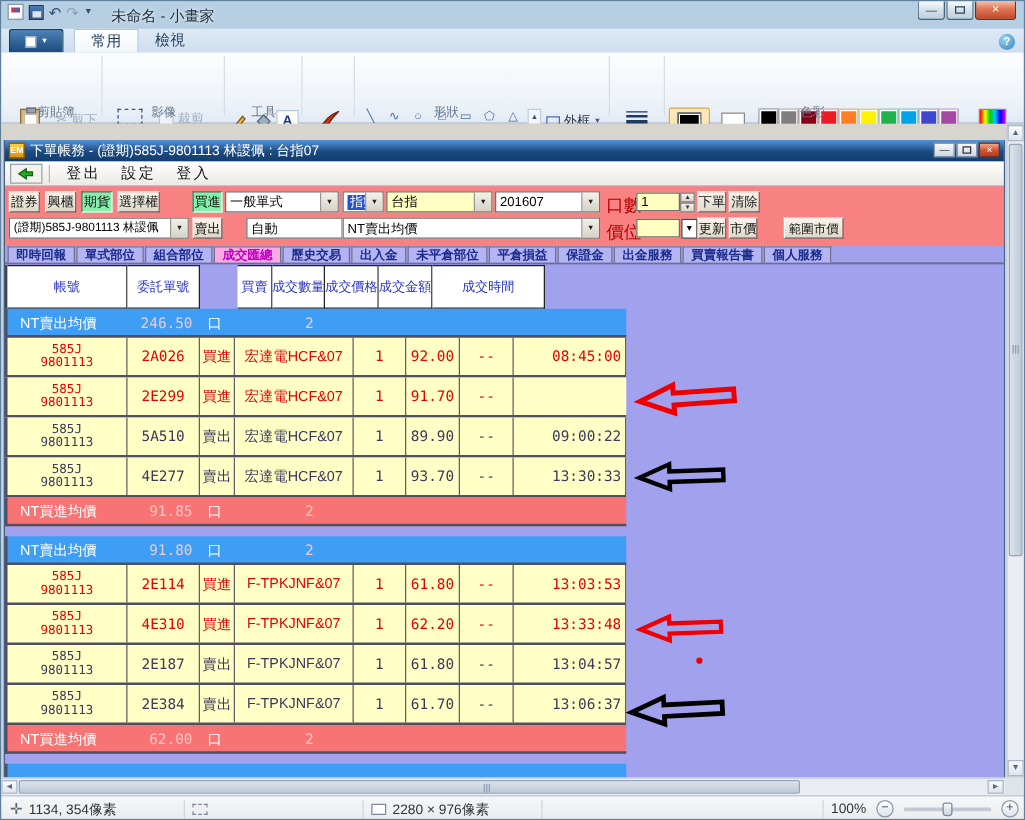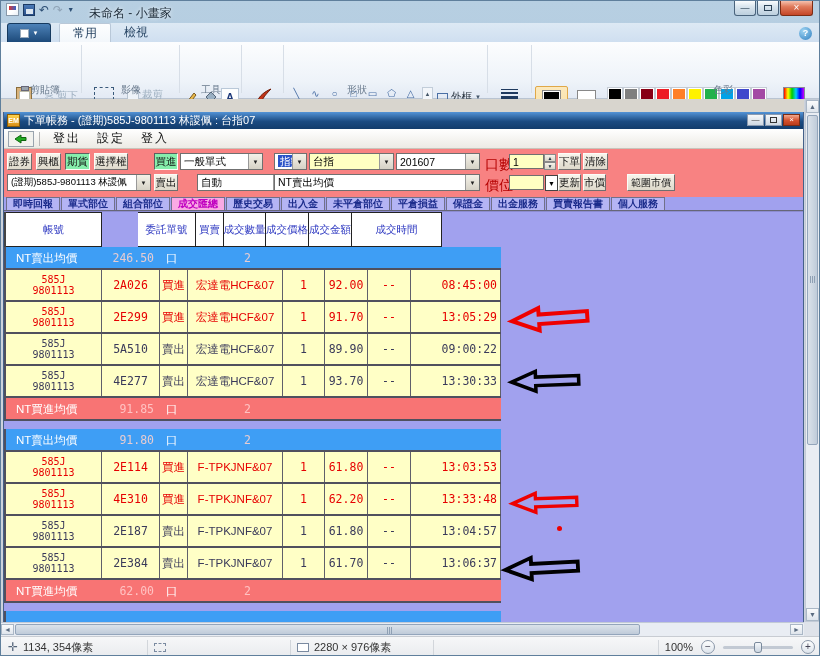--- a/index.html
+++ b/index.html
@@ -339,21 +339,21 @@
         </div>
       </div>
     <div class="bigbtn" style="left:770px;top:45px;width:46px">
       <span class="rainbow"></span>
       <span style="font-size:9.5px">編輯色彩</span>
     </div>
     <div class="glabel" style="left:44px">剪貼簿</div>
     <div class="glabel" style="left:130px">影像</div>
     <div class="glabel" style="left:210px">工具</div>
     <div class="glabel" style="left:356px">形狀</div>
-    <div class="glabel" style="left:722px">色彩</div>
+    <div class="glabel" style="left:649px">色彩</div>
   </div>
 
   <div class="canvas">
     <div class="strip"></div>
 
     <div class="twin">
       <div class="ttitle">
         <span class="emico">EM</span>
         <span>下單帳務 - (證期)585J-9801113 林謖佩 : 台指07</span>
         <div class="tctl">
@@ -376,21 +376,21 @@
         <span class="mitem">登入</span>
       </div>
       <div class="tpanel">
         <div id="markets" style="position:absolute;left:3px;top:4px;display:flex;gap:4px">
             <div class="b3d" style="position: static; width: 25px;">證券</div>
             <div class="b3d" style="position: static; width: 25px;">興櫃</div>
             <div class="b3d pressed" style="position: static; width: 25px;">期貨</div>
             <div class="b3d" style="position: static; width: 34px;">選擇權</div>
           </div>
         <div class="b3d pressed" style="left:150px;top:4px;width:24px">買進</div>
-        <div class="combo" style="left:176px;top:4px;width:83px">
+        <div class="combo" style="left:176px;top:4px;width:91px">
             <span class="txt">一般單式</span>
             <span class="ca">▼</span>
           </div>
         <div class="combo" style="left:270px;top:4px;width:33px">
             <span class="txt"><span class="seltxt">指數</span></span>
             <span class="ca">▼</span>
           </div>
         <div class="combo yellow" style="left:305px;top:4px;width:85px">
             <span class="txt">台指</span>
             <span class="ca">▼</span>
@@ -439,22 +439,22 @@
             <div class="atab">未平倉部位</div>
             <div class="atab">平倉損益</div>
             <div class="atab">保證金</div>
             <div class="atab">出金服務</div>
             <div class="atab">買賣報告書</div>
             <div class="atab">個人服務</div>
           </div>
         <div class="ttable">
           <div class="thead" id="thead">
               <div class="th" style="width: 96px;">帳號</div>
-              <div class="th" style="width: 58px; margin-left: 36px;">委託單號</div>
-              <div class="th" style="width: 28px;">買賣</div>
+              <div class="th" style="width: 58px;">委託單號</div>
+              <div class="th" style="width: 28px; margin-left: 30px;">買賣</div>
               <div class="th" style="width: 42px;">成交數量</div>
               <div class="th" style="width: 43px;">成交價格</div>
               <div class="th" style="width: 43px;">成交金額</div>
               <div class="th" style="width: 90px;">成交時間</div>
             </div>
           <div id="rows">
               <div class="srow" style="background: rgb(62, 158, 245);">
                 <span class="lb">NT賣出均價</span>
                 <span class="val mono" style="color: rgb(230, 204, 210);">246.50</span>
                 <span class="un">口</span>
@@ -477,21 +477,20 @@
                 <div class="td acct mono" style="width: 96px;">
                   <span>585J</span>
                   <span>9801113</span>
                 </div>
                 <div class="td mono" style="width: 58px;">2E299</div>
                 <div class="td" style="width: 28px;">買進</div>
                 <div class="td" style="width: 95px;">宏達電HCF&amp;07</div>
                 <div class="td mono" style="width: 42px;">1</div>
                 <div class="td mono" style="width: 43px;">91.70</div>
                 <div class="td mono" style="width: 43px;">--</div>
-                <div class="td mono time" style="width: 90px;">13:05:29</div>
               </div>
               <div class="trow" style="color: rgb(58, 58, 90); background: rgb(255, 255, 198);">
                 <div class="td acct mono" style="width: 96px;">
                   <span>585J</span>
                   <span>9801113</span>
                 </div>
                 <div class="td mono" style="width: 58px;">5A510</div>
                 <div class="td" style="width: 28px;">賣出</div>
                 <div class="td" style="width: 95px;">宏達電HCF&amp;07</div>
                 <div class="td mono" style="width: 42px;">1</div>

